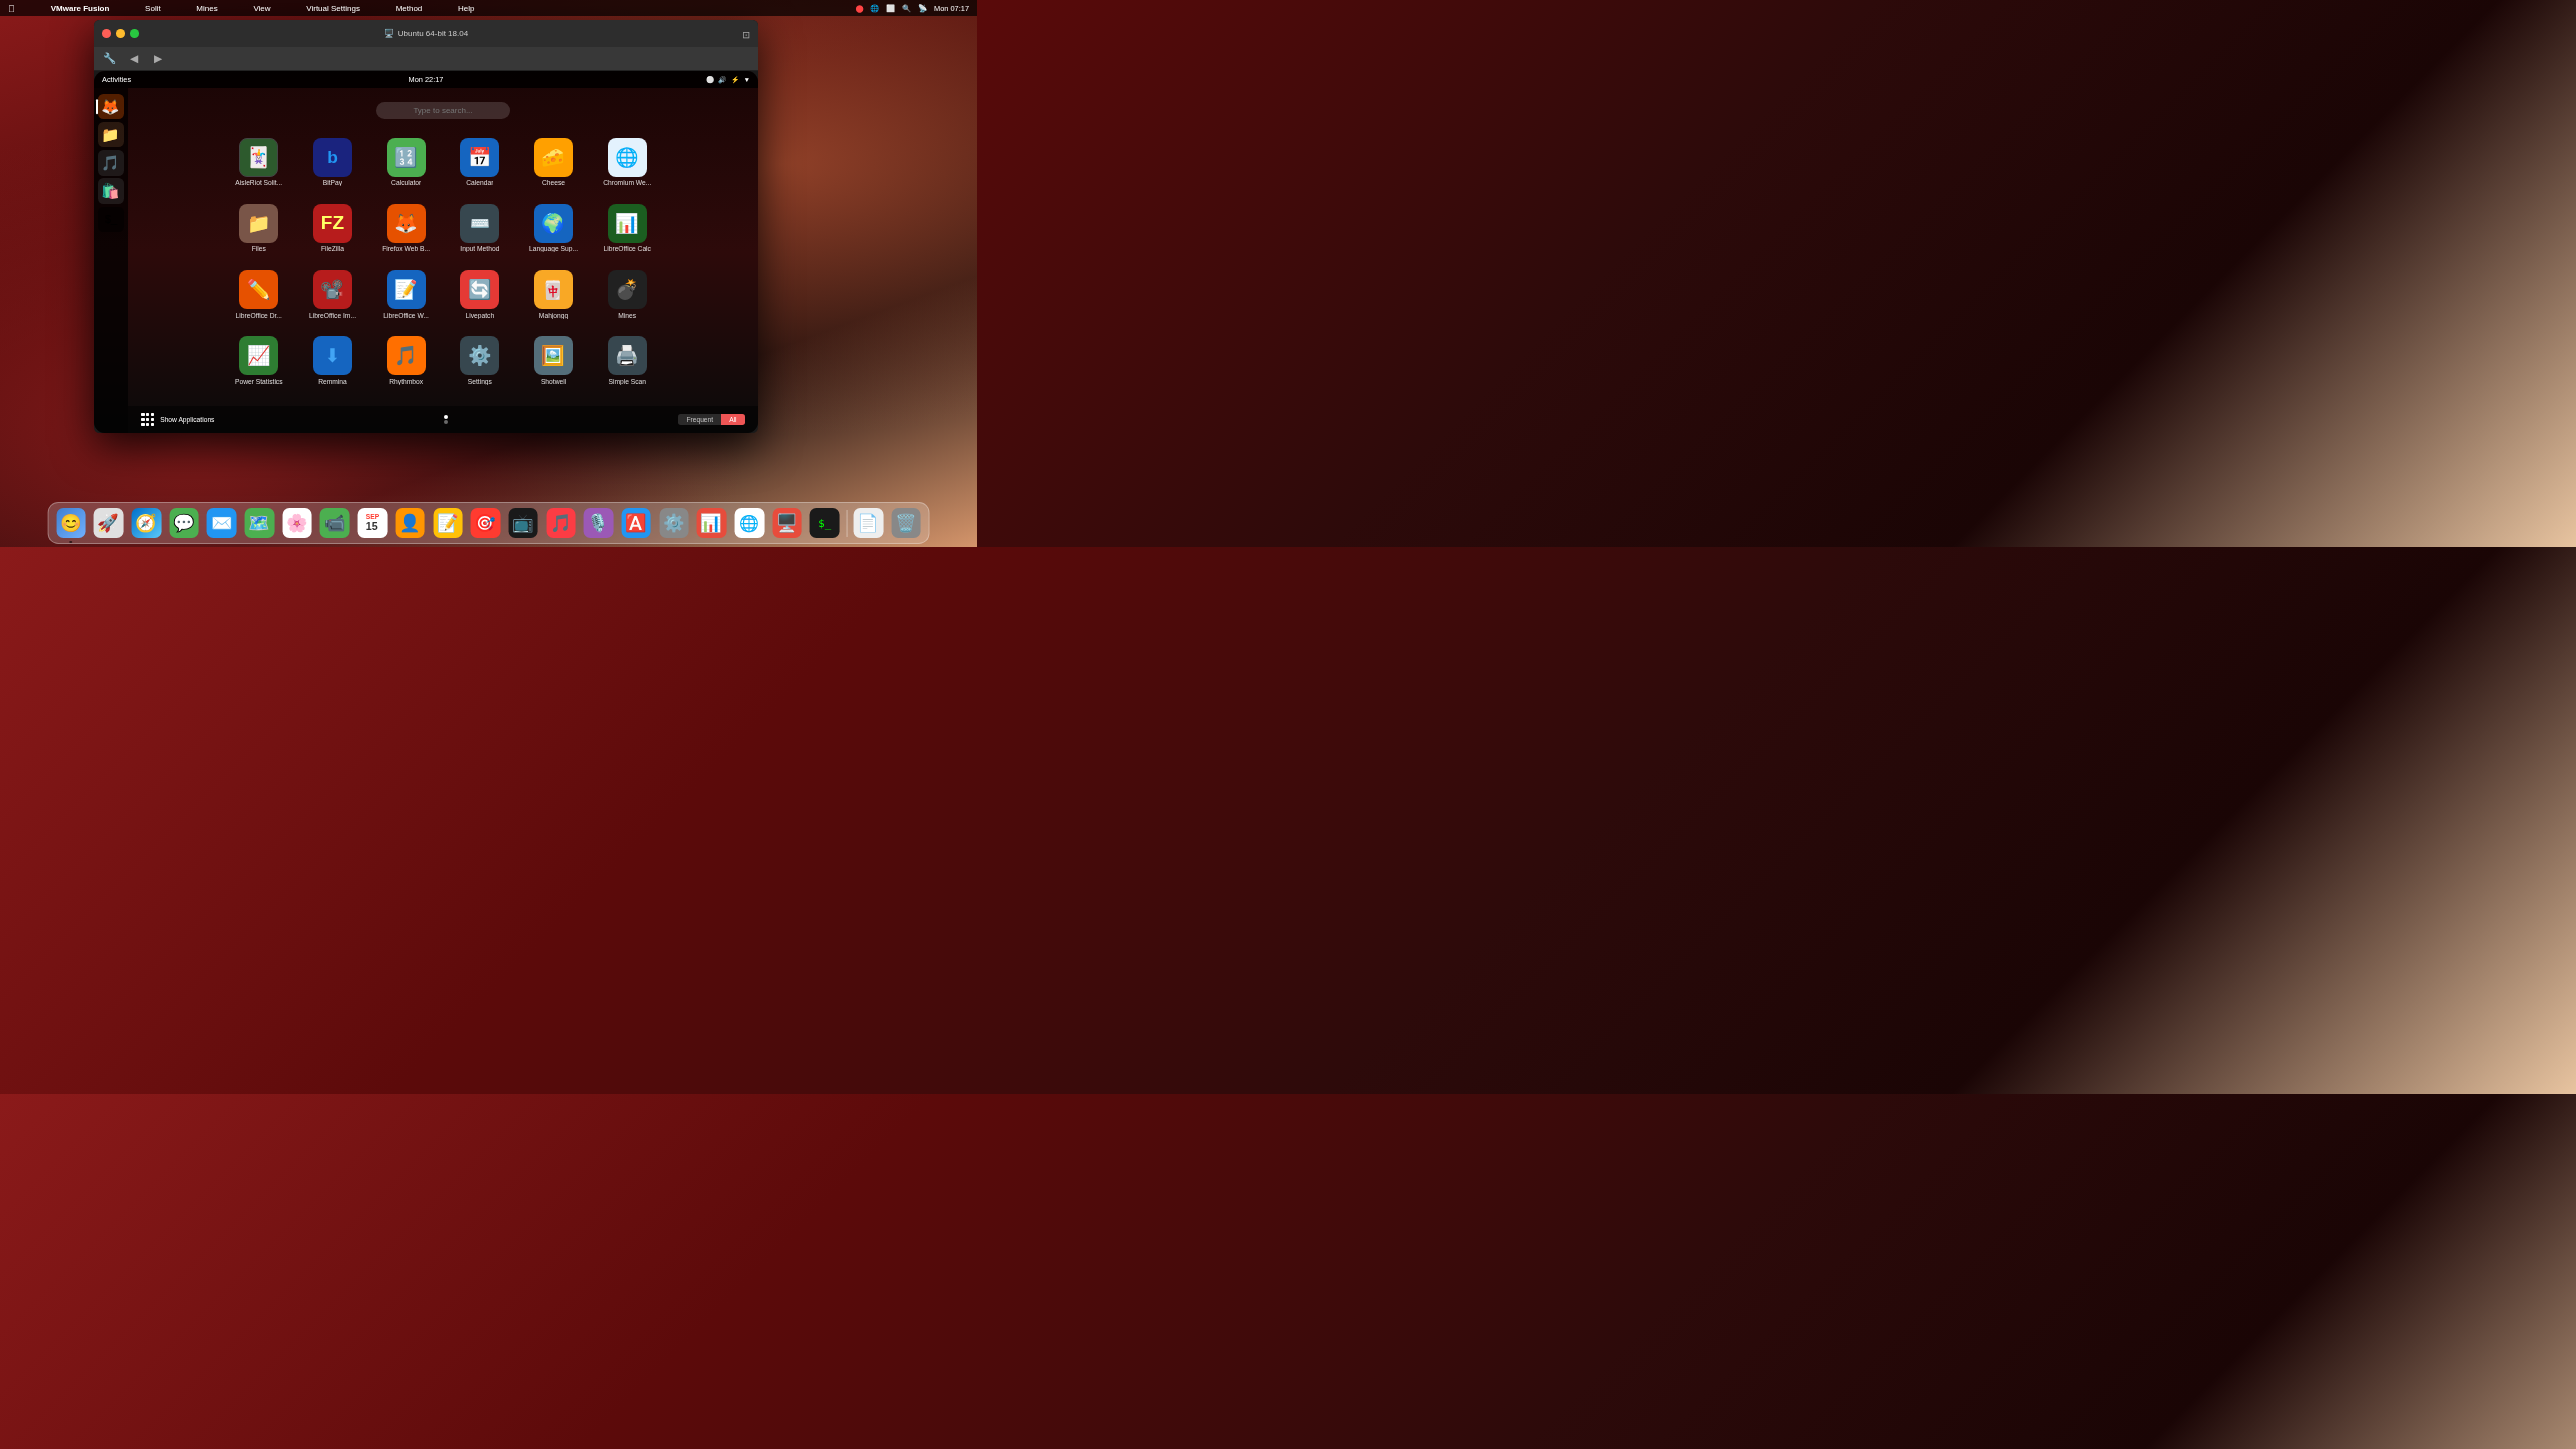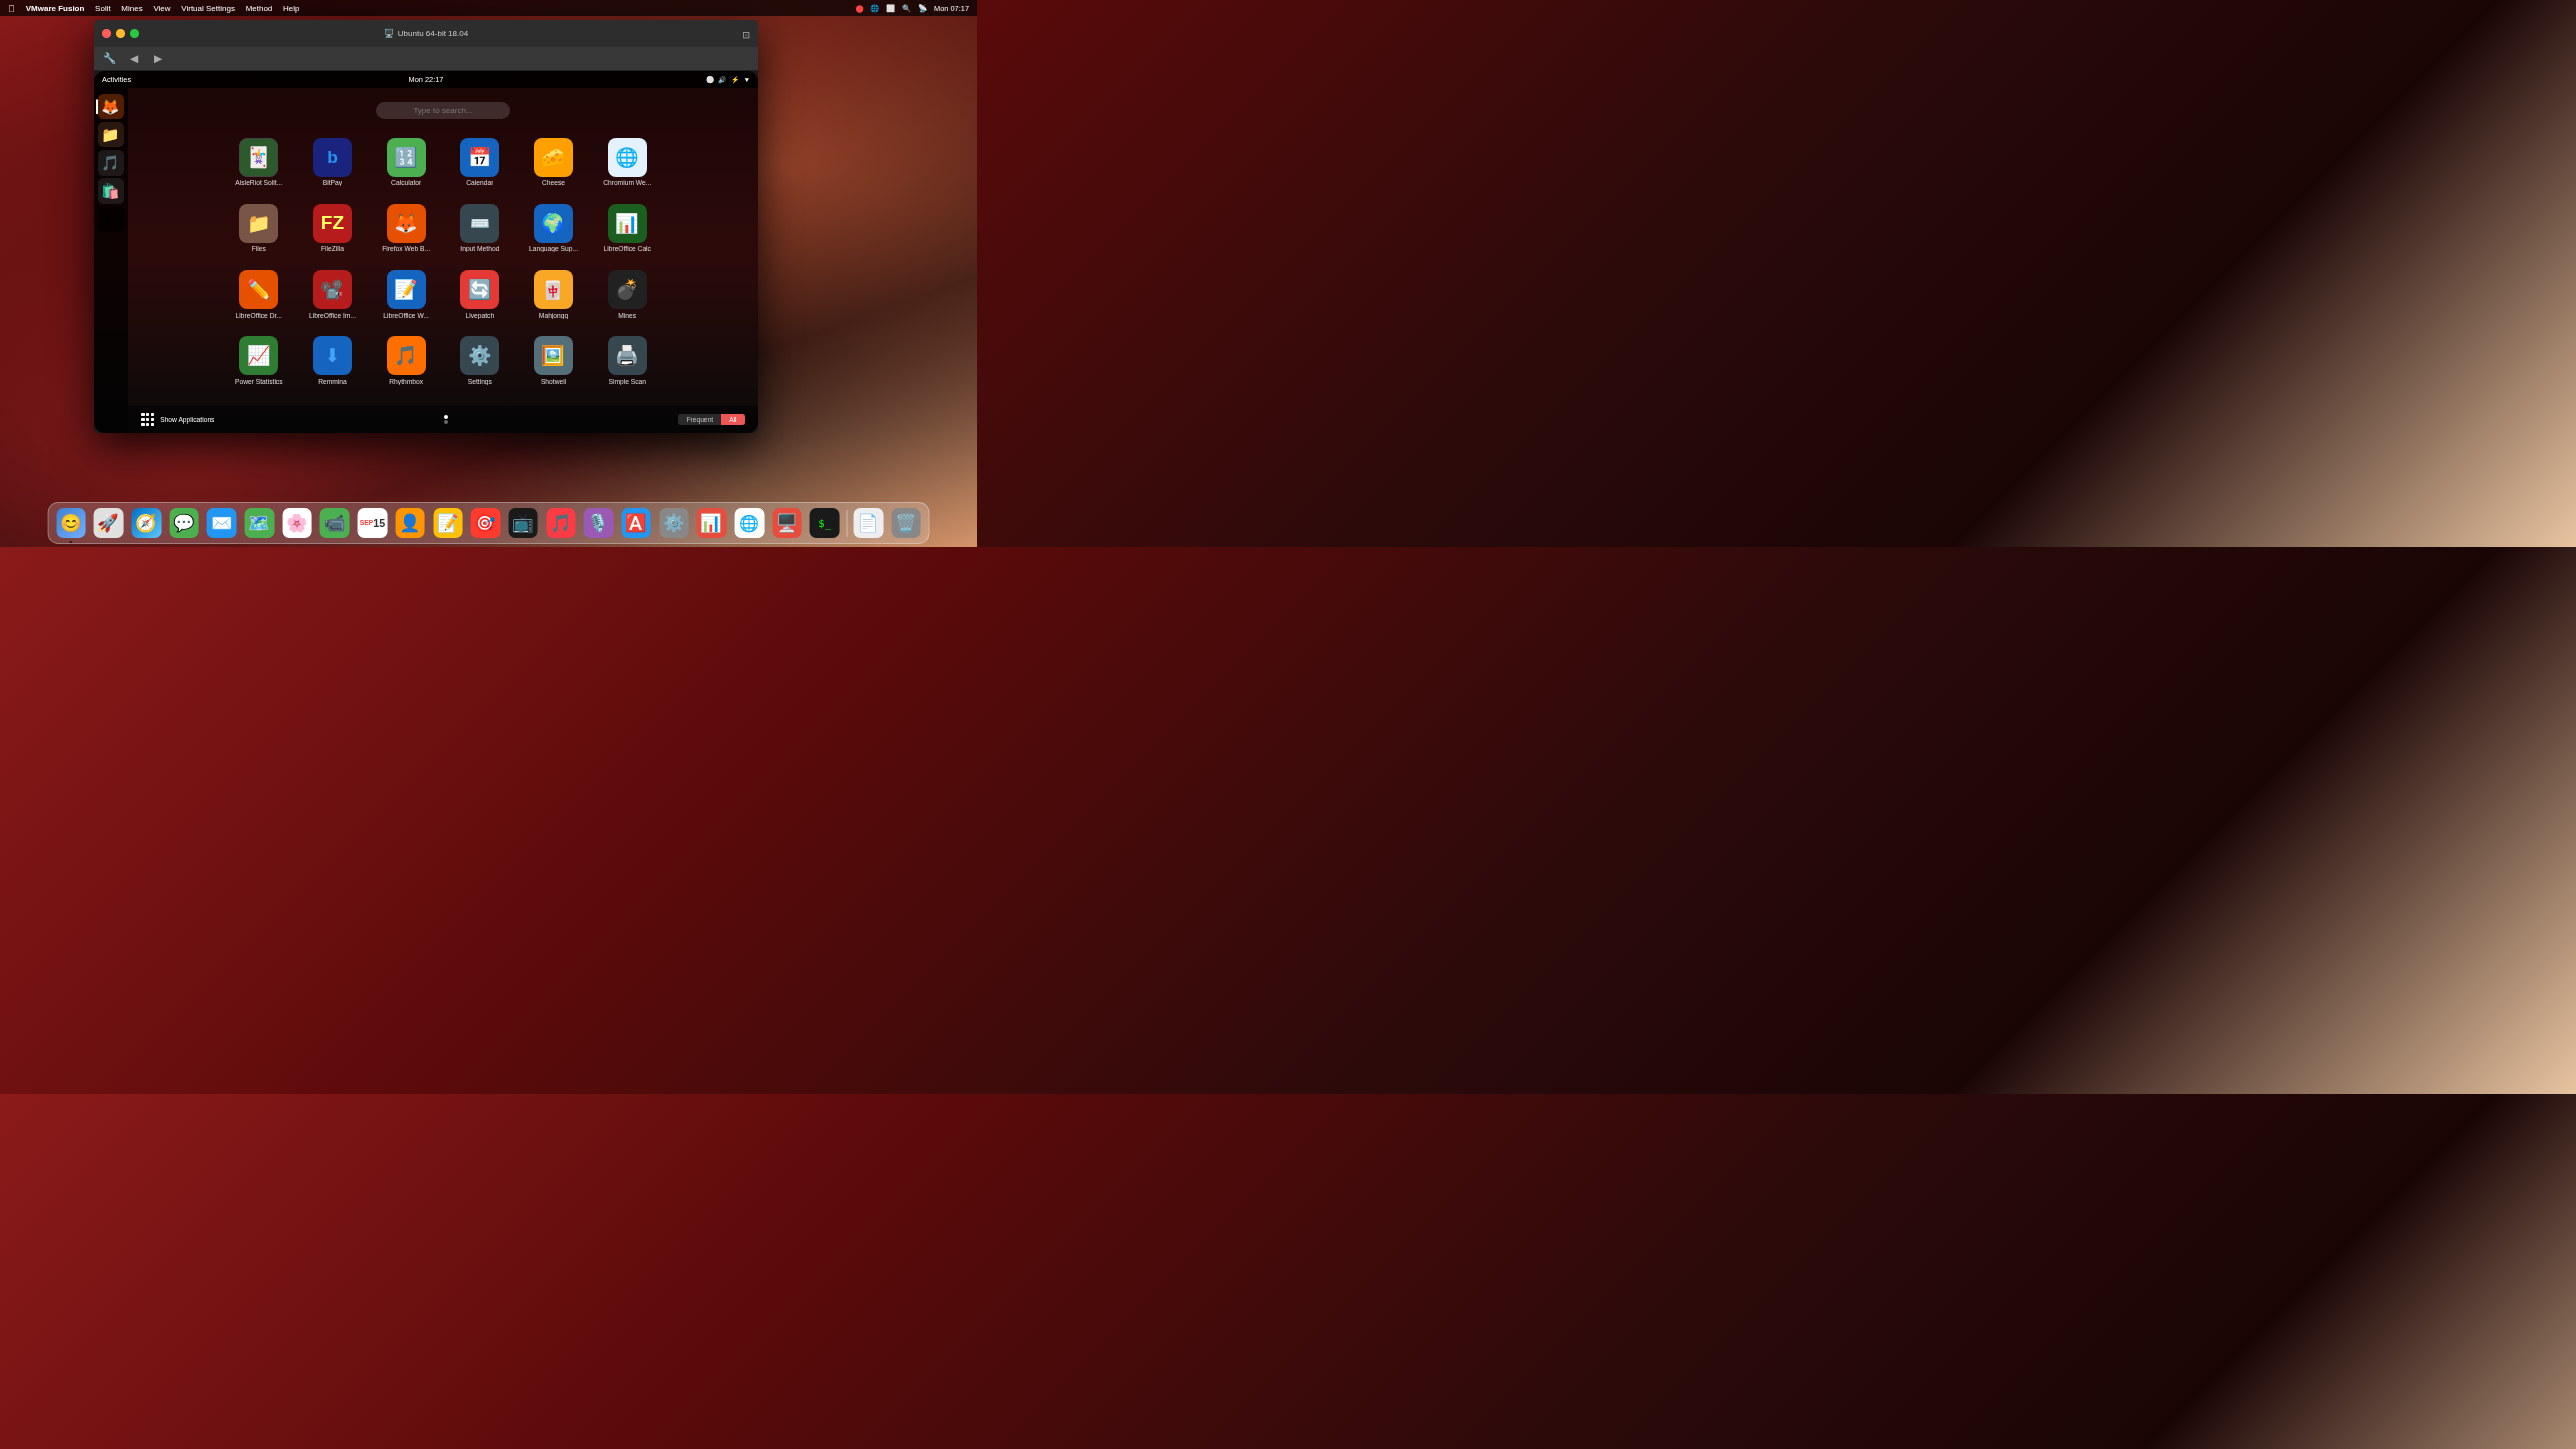--- a/index.html
+++ b/index.html
@@ -30,20 +30,21 @@
       gap: 10.7px;
     }
     .apple-logo {
       font-size: 9.4px;
       color: white;
     }
     .mac-menu-item {
       font-size: 8px;
       color: white;
       cursor: pointer;
+      margin-left: 25px;
     }
     .mac-menu-item.bold {
       font-weight: 600;
     }
     .mac-topbar-right {
       display: flex;
       align-items: center;
       gap: 6.7px;
     }
     .mac-status-item {
@@ -676,21 +677,21 @@
   <div class="dock-item">
     <div class="dock-icon-circle" style="background:#fff;">🌸</div>
   </div>
 
   <div class="dock-item">
     <div class="dock-icon-circle" style="background:#4CAF50;">📹</div>
   </div>
 
   <div class="dock-item">
     <div class="dock-icon-circle" style="background:white;font-size:13.4px;">
-      <span style="display:flex;align-items:center;line-height:1;color:#333">
+      <span style="display:flex;flex-direction:column;align-items:flex-start;line-height:1;color:#333">
         <span style="font-size:6.7px;color:#FF3B30;font-weight:bold;">SEP</span>
         <span style="font-size:10.7px;font-weight:bold;">15</span>
       </span>
     </div>
   </div>
 
   <div class="dock-item">
     <div class="dock-icon-circle" style="background:#FF9500;">👤</div>
   </div>
 

